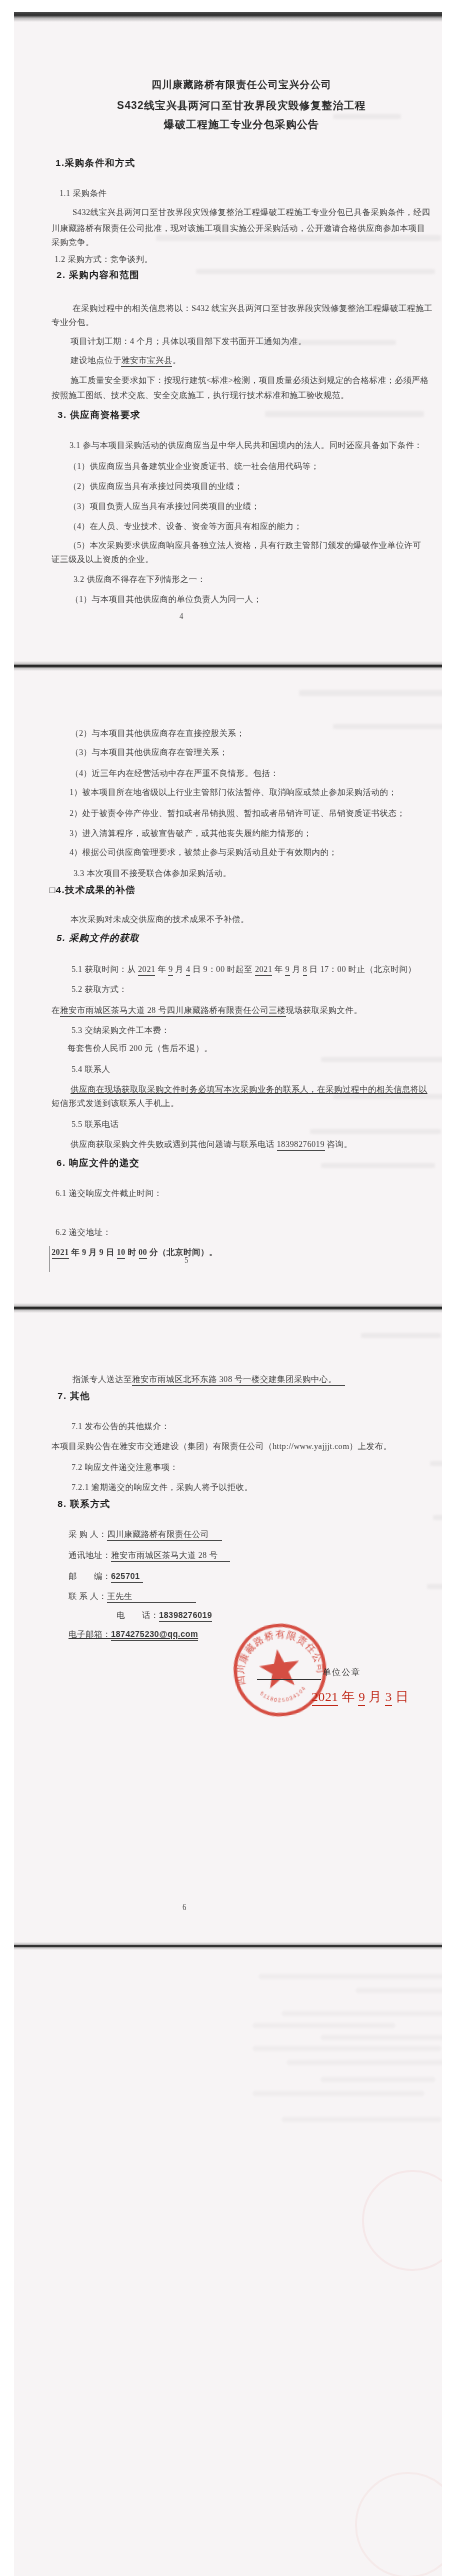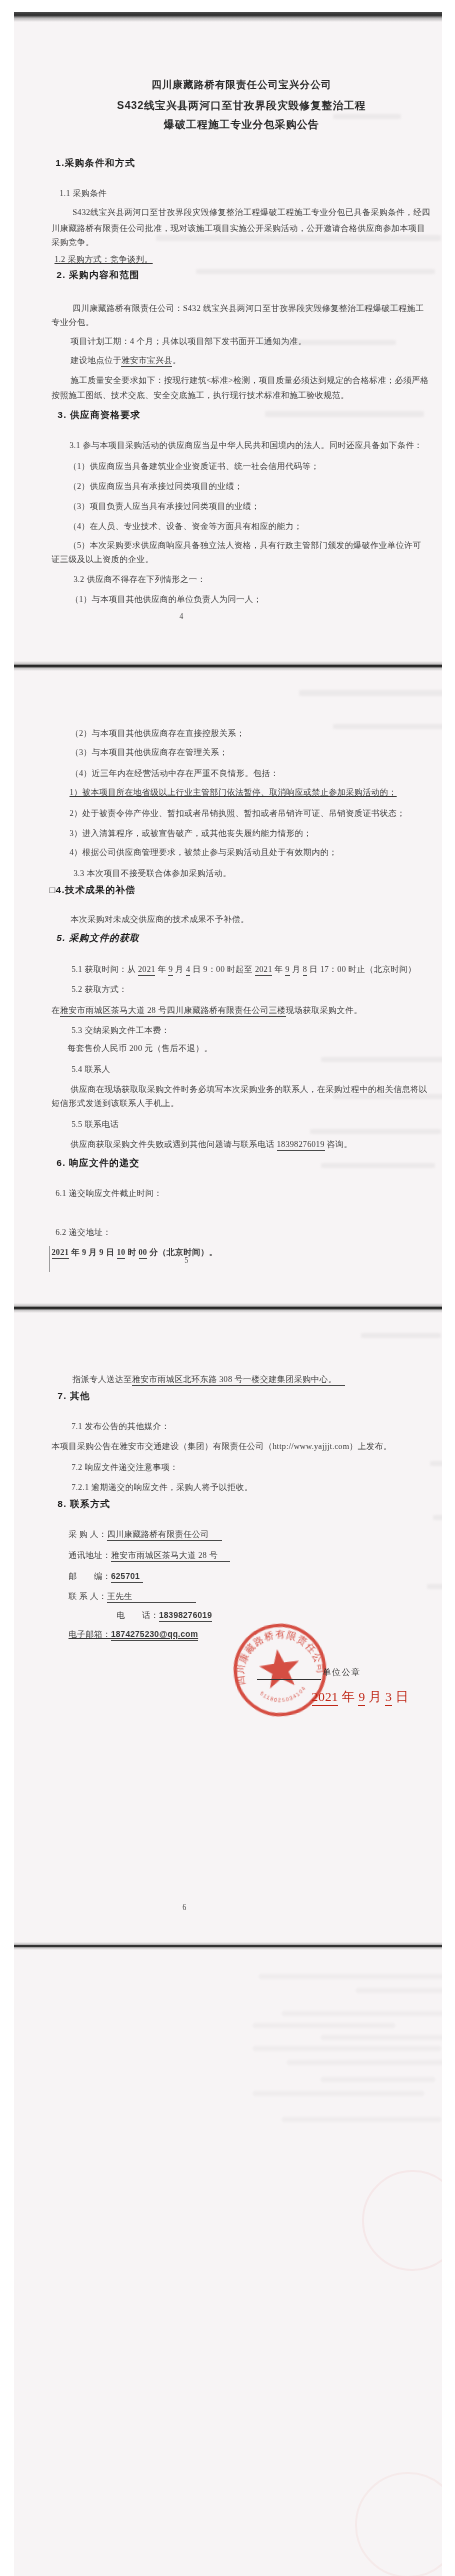--- a/index.html
+++ b/index.html
@@ -39,24 +39,24 @@
 
   <div class="ln ttl" style="top:67px;font-size:10px;">四川康藏路桥有限责任公司宝兴分公司</div>
   <div class="ln ttl" style="top:87px;">S432线宝兴县两河口至甘孜界段灾毁修复整治工程</div>
   <div class="ln ttl" style="top:106px;">爆破工程施工专业分包采购公告</div>
 
   <div class="ln hd" style="top:145px;left:42px;">1.采购条件和方式</div>
   <div class="ln" style="top:177px;left:46px;">1.1 采购条件</div>
   <div class="ln" style="top:196px;left:59px;">S432线宝兴县两河口至甘孜界段灾毁修复整治工程爆破工程施工专业分包已具备采购条件，经四</div>
   <div class="ln" style="top:212px;left:38px;">川康藏路桥有限责任公司批准，现对该施工项目实施公开采购活动，公开邀请合格供应商参加本项目</div>
   <div class="ln" style="top:226px;left:38px;">采购竞争。</div>
-  <div class="ln" style="top:243px;left:41px;text-decoration:underline;">1.2 采购方式：竞争谈判。</div>
+  <div class="ln" style="top:243px;left:41px;">1.2 采购方式：竞争谈判。</div>
 
   <div class="ln hd" style="top:257px;left:43px;">2. 采购内容和范围</div>
-  <div class="ln" style="top:292px;left:59px;">四川康藏路桥有限责任公司：S432 线宝兴县两河口至甘孜界段灾毁修复整治工程爆破工程施工</div>
+  <div class="ln" style="top:292px;left:59px;">在采购过程中的相关信息将以：S432 线宝兴县两河口至甘孜界段灾毁修复整治工程爆破工程施工</div>
   <div class="ln" style="top:306px;left:38px;">专业分包。</div>
   <div class="ln" style="top:325px;left:57px;">项目计划工期：4 个月；具体以项目部下发书面开工通知为准。</div>
   <div class="ln" style="top:344px;left:57px;">
     <span>建设地点位于</span><span class="u">雅安市宝兴县</span><span>。</span>
   </div>
   <div class="ln" style="top:364px;left:57px;">施工质量安全要求如下：按现行建筑&lt;标准&gt;检测，项目质量必须达到规定的合格标准；必须严格</div>
   <div class="ln" style="top:379px;left:38px;">按照施工图纸、技术交底、安全交底施工，执行现行技术标准和施工验收规范。</div>
 
   <div class="ln hd" style="top:397px;left:44px;">3. 供应商资格要求</div>
   <div class="ln" style="top:429px;left:56px;">3.1 参与本项目采购活动的供应商应当是中华人民共和国境内的法人。同时还应具备如下条件：</div>
@@ -68,41 +68,41 @@
   <div class="ln" style="top:543px;left:38px;">证三级及以上资质的企业。</div>
   <div class="ln" style="top:563px;left:60px;">3.2 供应商不得存在下列情形之一：</div>
   <div class="ln" style="top:583px;left:57px;">（1）与本项目其他供应商的单位负责人为同一人；</div>
   <div class="ln pn" style="top:601px;left:166px;">4</div>
 
   <div class="break" style="top:649px;"></div>
 
   <div class="ln" style="top:717px;left:57px;">（2）与本项目其他供应商存在直接控股关系；</div>
   <div class="ln" style="top:736px;left:57px;">（3）与本项目其他供应商存在管理关系；</div>
   <div class="ln" style="top:757px;left:57px;">（4）近三年内在经营活动中存在严重不良情形。包括：</div>
-  <div class="ln" style="top:776px;left:56px;text-decoration:underline;">1）被本项目所在地省级以上行业主管部门依法暂停、取消响应或禁止参加采购活动的；</div>
+  <div class="ln" style="top:776px;left:56px;">1）被本项目所在地省级以上行业主管部门依法暂停、取消响应或禁止参加采购活动的；</div>
   <div class="ln" style="top:797px;left:56px;">2）处于被责令停产停业、暂扣或者吊销执照、暂扣或者吊销许可证、吊销资质证书状态；</div>
   <div class="ln" style="top:817px;left:56px;">3）进入清算程序，或被宣告破产，或其他丧失履约能力情形的；</div>
   <div class="ln" style="top:836px;left:56px;">4）根据公司供应商管理要求，被禁止参与采购活动且处于有效期内的；</div>
   <div class="ln" style="top:857px;left:60px;">3.3 本次项目不接受联合体参加采购活动。</div>
 
   <div class="ln hd" style="top:872px;left:36px;">□4.技术成果的补偿</div>
   <div class="ln" style="top:903px;left:57px;text-align:right;">本次采购对未成交供应商的技术成果不予补偿。</div>
 
   <div class="ln hd" style="top:920px;left:43px;font-style:italic;">5. 采购文件的获取</div>
   <div class="ln" style="top:953px;left:58px;">
     <span>5.1 获取时间：从 </span><span class="u">2021</span><span> 年 </span><span class="u">9</span><span> 月 </span><span class="u">4</span><span> 日 9：00 时起至 </span><span class="u">2021</span><span> 年 </span><span class="u">9</span><span> 月 </span><span class="u">8</span><span> 日 17：00 时止（北京时间）</span>
   </div>
   <div class="ln" style="top:973px;left:58px;">5.2 获取方式：</div>
   <div class="ln" style="top:994px;left:38px;">
     <span>在</span><span class="u">雅安市雨城区茶马大道 28 号四川康藏路桥有限责任公司三楼</span><span>现场获取采购文件。</span>
   </div>
   <div class="ln" style="top:1014px;left:58px;">5.3 交纳采购文件工本费：</div>
   <div class="ln" style="top:1032px;left:54px;">每套售价人民币 200 元（售后不退）。</div>
   <div class="ln" style="top:1053px;left:58px;">5.4 联系人</div>
-  <div class="ln" style="top:1073px;left:57px;">供应商在现场获取取采购文件时务必填写本次采购业务的联系人，在采购过程中的相关信息将以</div>
+  <div class="ln" style="top:1073px;left:57px;text-decoration:underline;">供应商在现场获取取采购文件时务必填写本次采购业务的联系人，在采购过程中的相关信息将以</div>
   <div class="ln" style="top:1087px;left:38px;">短信形式发送到该联系人手机上。</div>
   <div class="ln" style="top:1108px;left:58px;">5.5 联系电话</div>
   <div class="ln" style="top:1128px;left:57px;">
     <span>供应商获取采购文件失败或遇到其他问题请与联系电话 </span><span class="u">18398276019</span><span> 咨询。</span>
   </div>
 
   <div class="ln hd" style="top:1145px;left:43px;">6. 响应文件的递交</div>
   <div class="ln" style="top:1177px;left:42px;">6.1 递交响应文件截止时间：</div>
   <div class="ln" style="top:1236px;left:38px;font-weight:bold;">
     <span class="u">2021</span><span> 年 9 月 9 日 </span><span class="u">10</span><span> 时 </span><span class="u">00</span><span> 分（北京时间）。</span>

